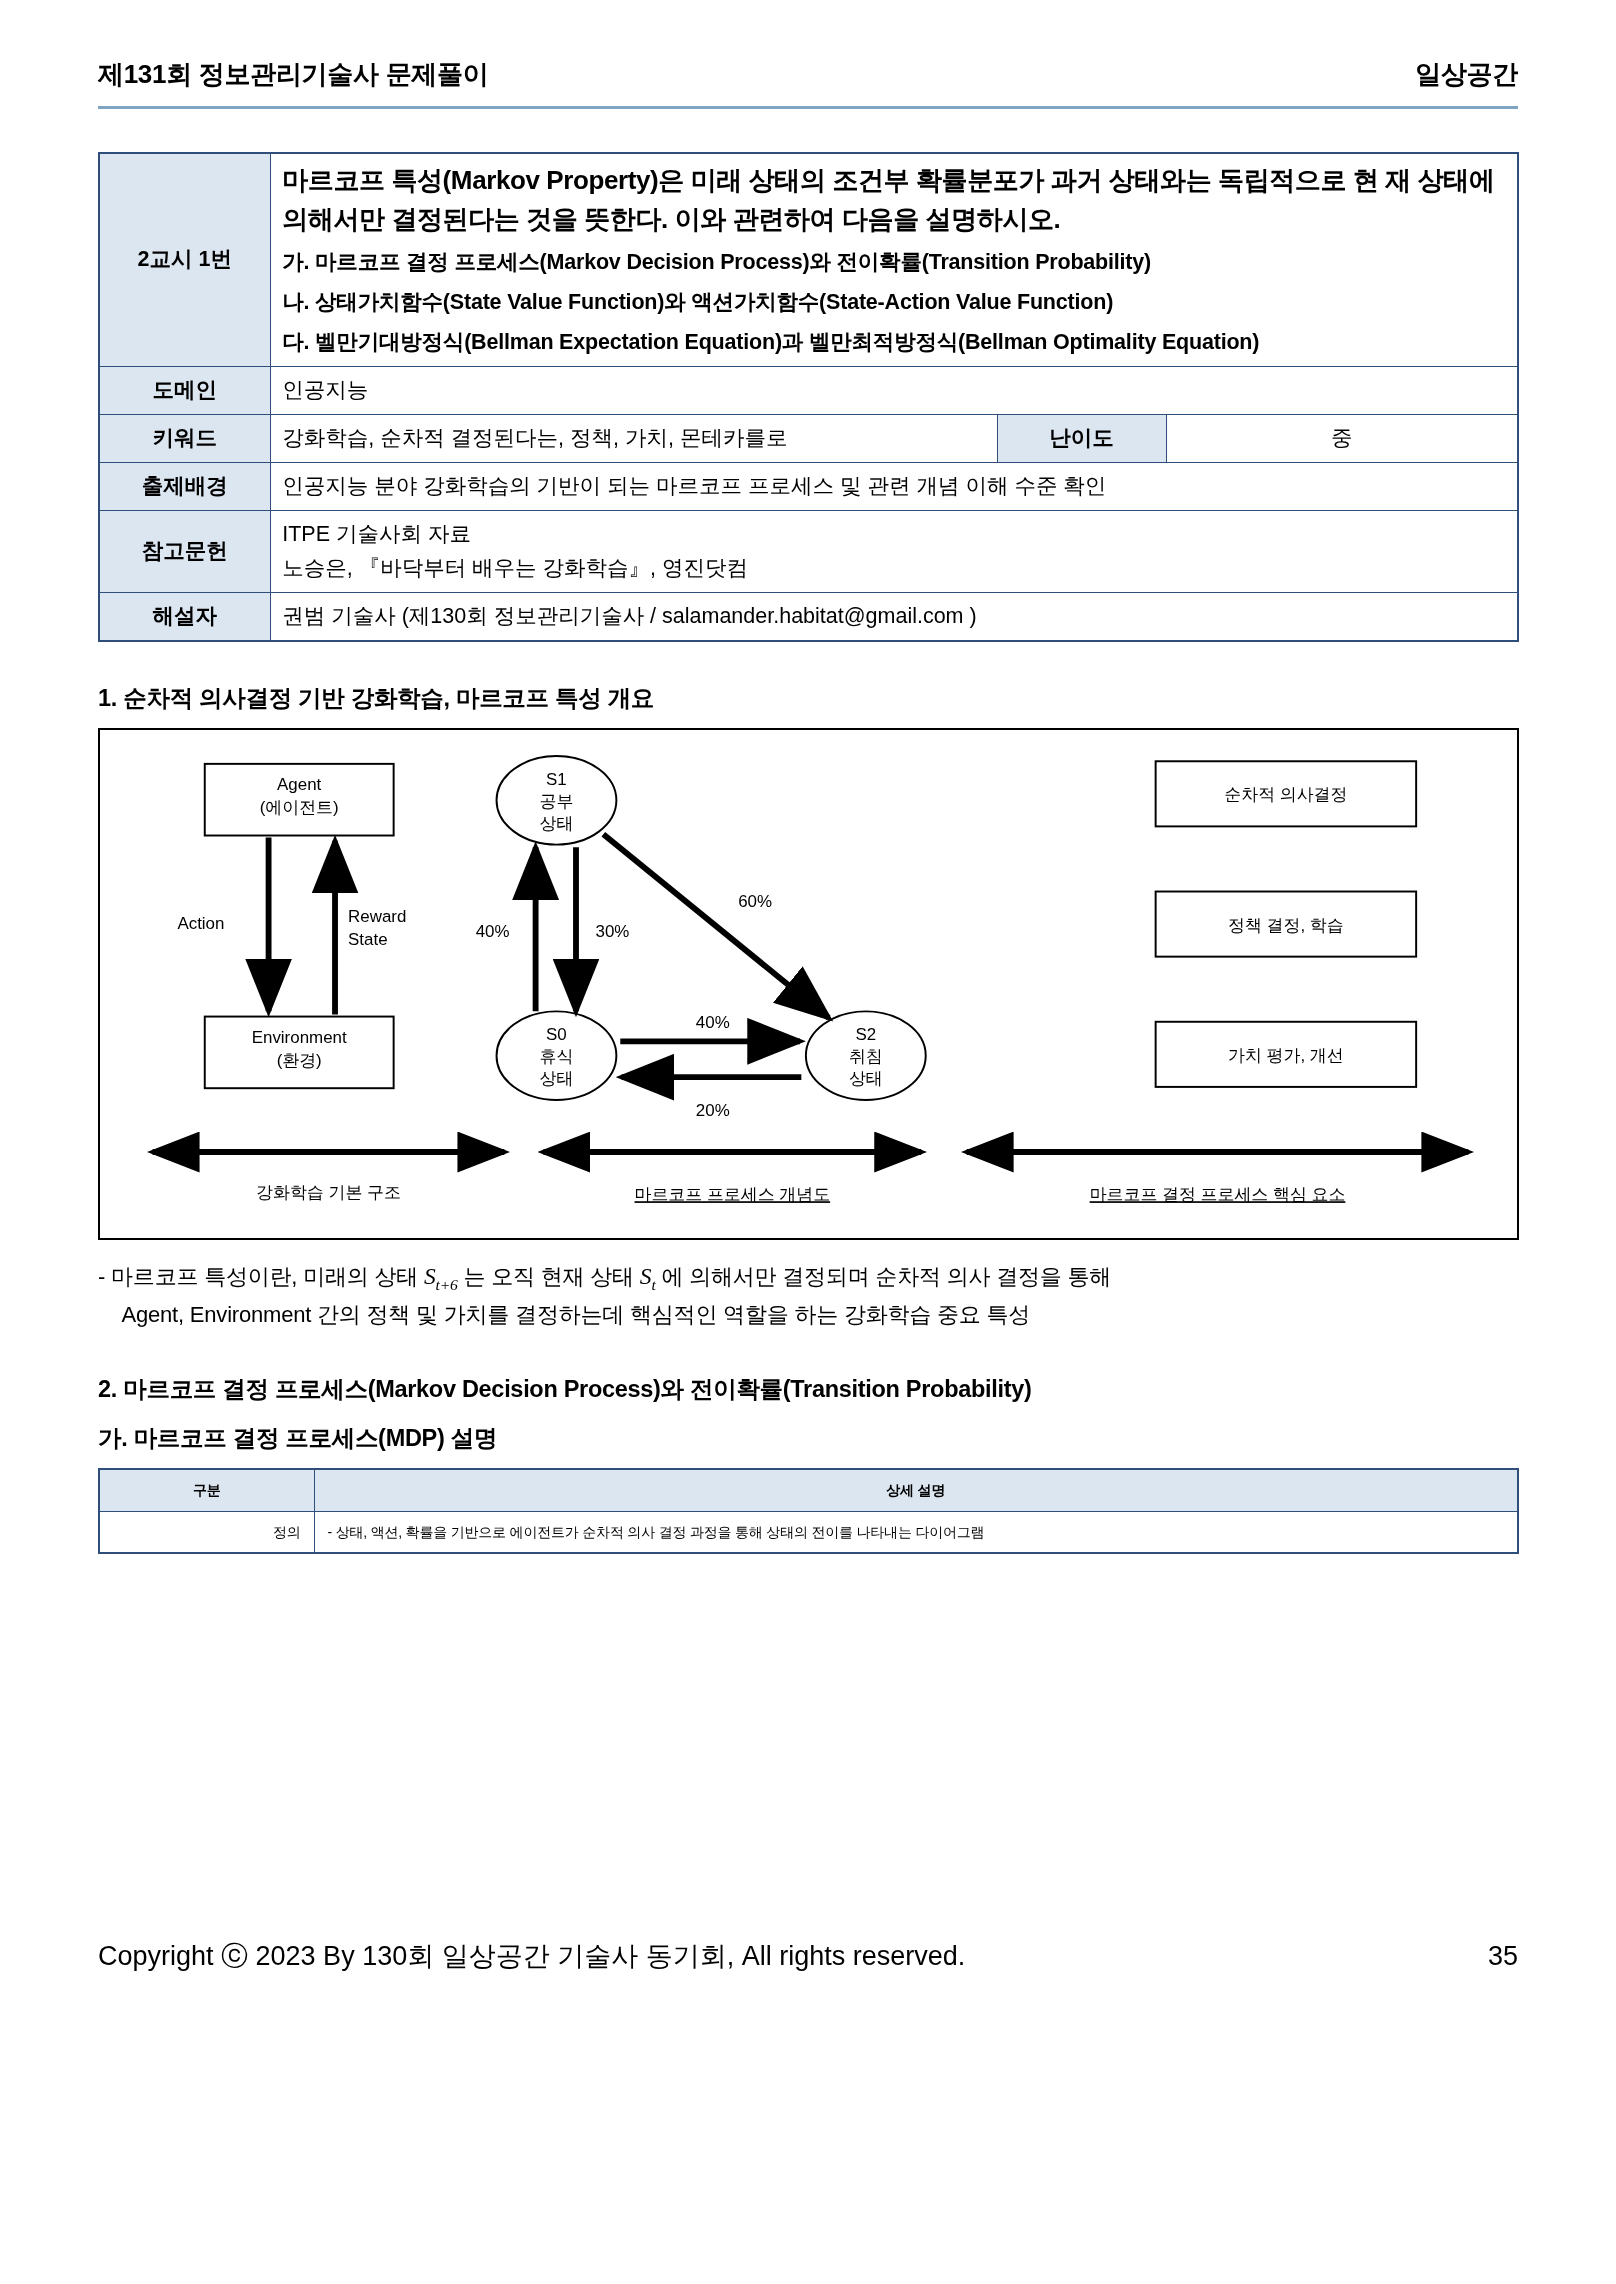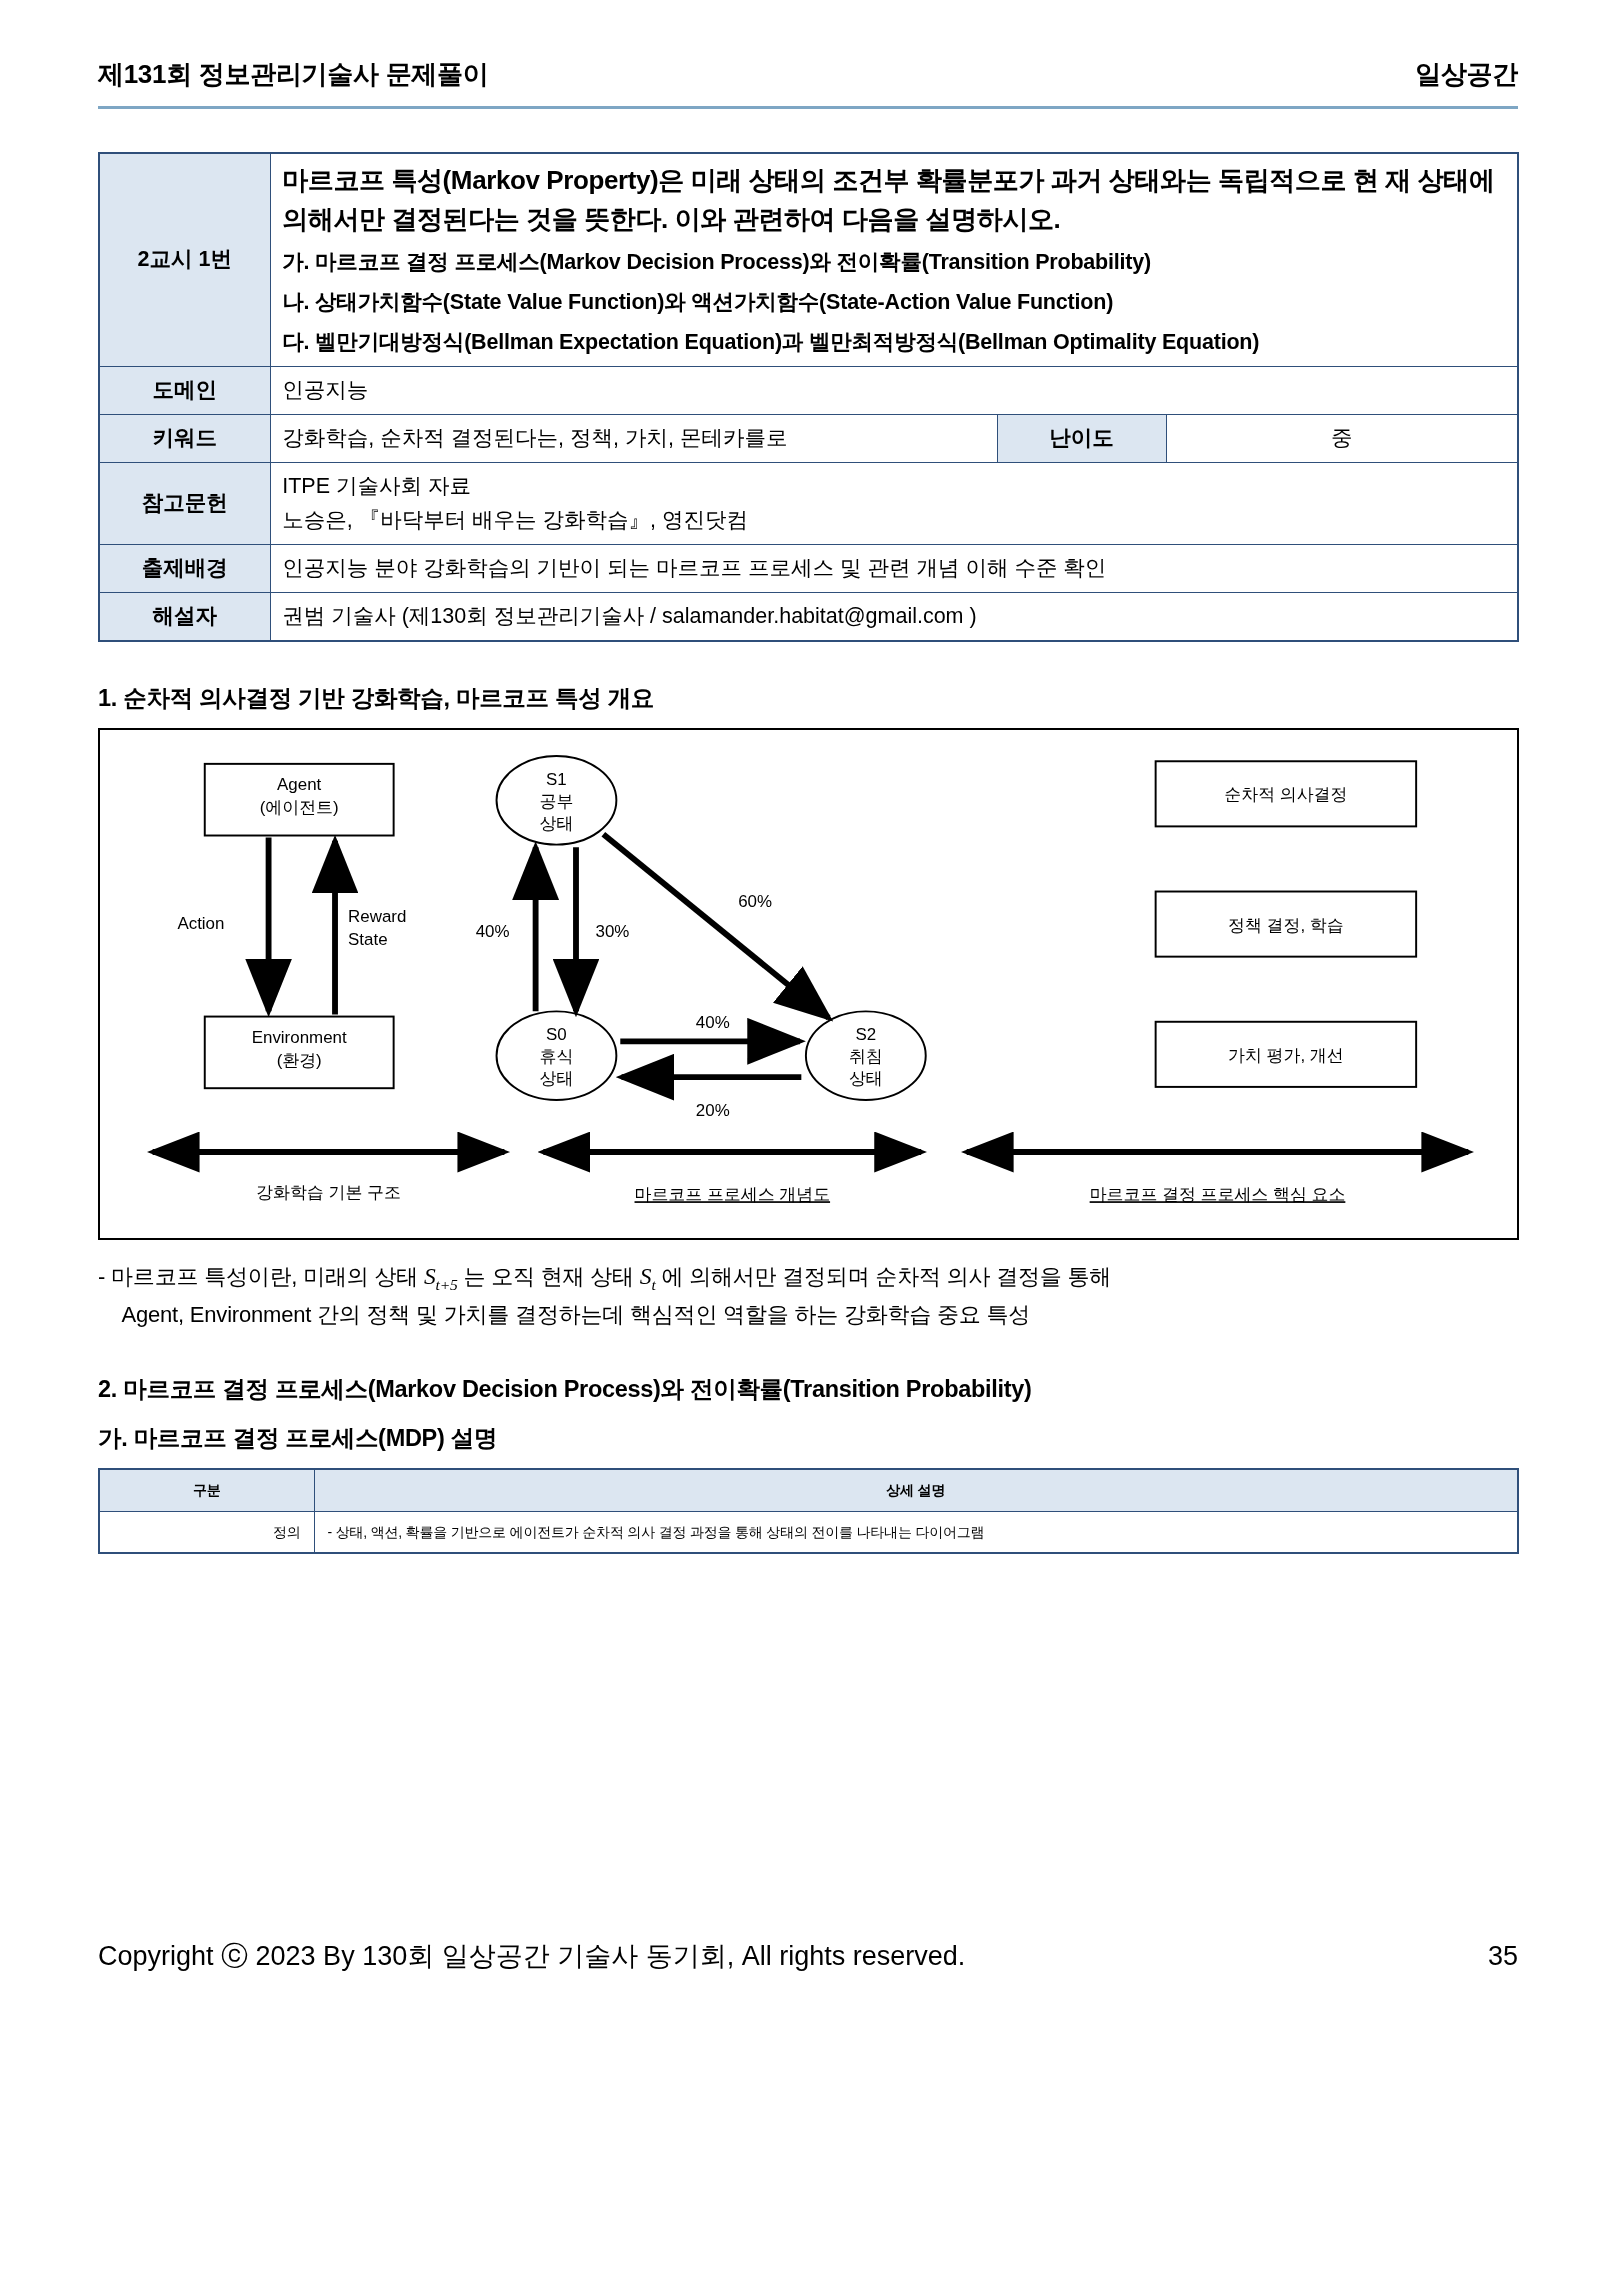--- a/index.html
+++ b/index.html
@@ -203,29 +203,29 @@
         <td class="lbl">도메인</td>
         <td colspan="3">인공지능</td>
       </tr>
       <tr>
         <td class="lbl">키워드</td>
         <td>강화학습, 순차적 결정된다는, 정책, 가치, 몬테카를로</td>
         <td class="diff-lbl">난이도</td>
         <td class="diff-val">중</td>
       </tr>
       <tr>
+        <td class="lbl">출제배경</td>
+        <td colspan="3">인공지능 분야 강화학습의 기반이 되는 마르코프 프로세스 및 관련 개념 이해 수준 확인</td>
+      </tr>
+      <tr>
         <td class="lbl">참고문헌</td>
         <td colspan="3" class="twoline">
           <div>ITPE 기술사회 자료</div>
           <div>노승은, 『바닥부터 배우는 강화학습』, 영진닷컴</div>
         </td>
-      </tr>
-      <tr>
-        <td class="lbl">출제배경</td>
-        <td colspan="3">인공지능 분야 강화학습의 기반이 되는 마르코프 프로세스 및 관련 개념 이해 수준 확인</td>
       </tr>
       <tr>
         <td class="lbl">해설자</td>
         <td colspan="3">권범 기술사 (제130회 정보관리기술사 / salamander.habitat@gmail.com )</td>
       </tr>
     </tbody>
   </table>
 
   <div class="sec-h">1.  순차적 의사결정 기반 강화학습, 마르코프 특성 개요</div>
 
@@ -302,21 +302,21 @@
       <line x1="680" y1="648" x2="1260" y2="648" stroke="#000" stroke-width="9" marker-start="url(#ah2s)" marker-end="url(#ahs)"></line>
       <line x1="1330" y1="648" x2="2100" y2="648" stroke="#000" stroke-width="9" marker-start="url(#ah2s)" marker-end="url(#ahs)"></line>
 
       <text x="350" y="718" font-size="26" text-anchor="middle" font-family="'Liberation Sans',sans-serif">강화학습 기본 구조</text>
       <text x="970" y="722" font-size="26" text-anchor="middle" font-family="'Liberation Sans',sans-serif" text-decoration="underline">마르코프 프로세스 개념도</text>
       <text x="1715" y="722" font-size="26" text-anchor="middle" font-family="'Liberation Sans',sans-serif" text-decoration="underline">마르코프 결정 프로세스 핵심 요소</text>
     </svg>
   </div>
 
   <div class="bullet">
-    <span>- 마르코프 특성이란, 미래의 상태 </span><i class="var"><span>S</span><sub>t+5</sub></i><span> 는 오직 현재 상태 </span><i class="var"><span>S</span><sub>t</sub></i><span> 에 의해서만 결정되며 순차적 의사 결정을 통해</span>
+    <span>- 마르코프 특성이란, 미래의 상태 </span><i class="var"><span>S</span><sub>t+6</sub></i><span> 는 오직 현재 상태 </span><i class="var"><span>S</span><sub>t</sub></i><span> 에 의해서만 결정되며 순차적 의사 결정을 통해</span>
     <span class="ind">Agent, Environment 간의 정책 및 가치를 결정하는데 핵심적인 역할을 하는 강화학습 중요 특성</span>
   </div>
 
   <div class="sec-h">2. 마르코프 결정 프로세스(Markov Decision Process)와 전이확률(Transition Probability)</div>
   <div class="sec-h sub">가. 마르코프 결정 프로세스(MDP) 설명</div>
 
   <table class="mdp-table">
     <colgroup>
       <col class="col-gubun">
       <col>

